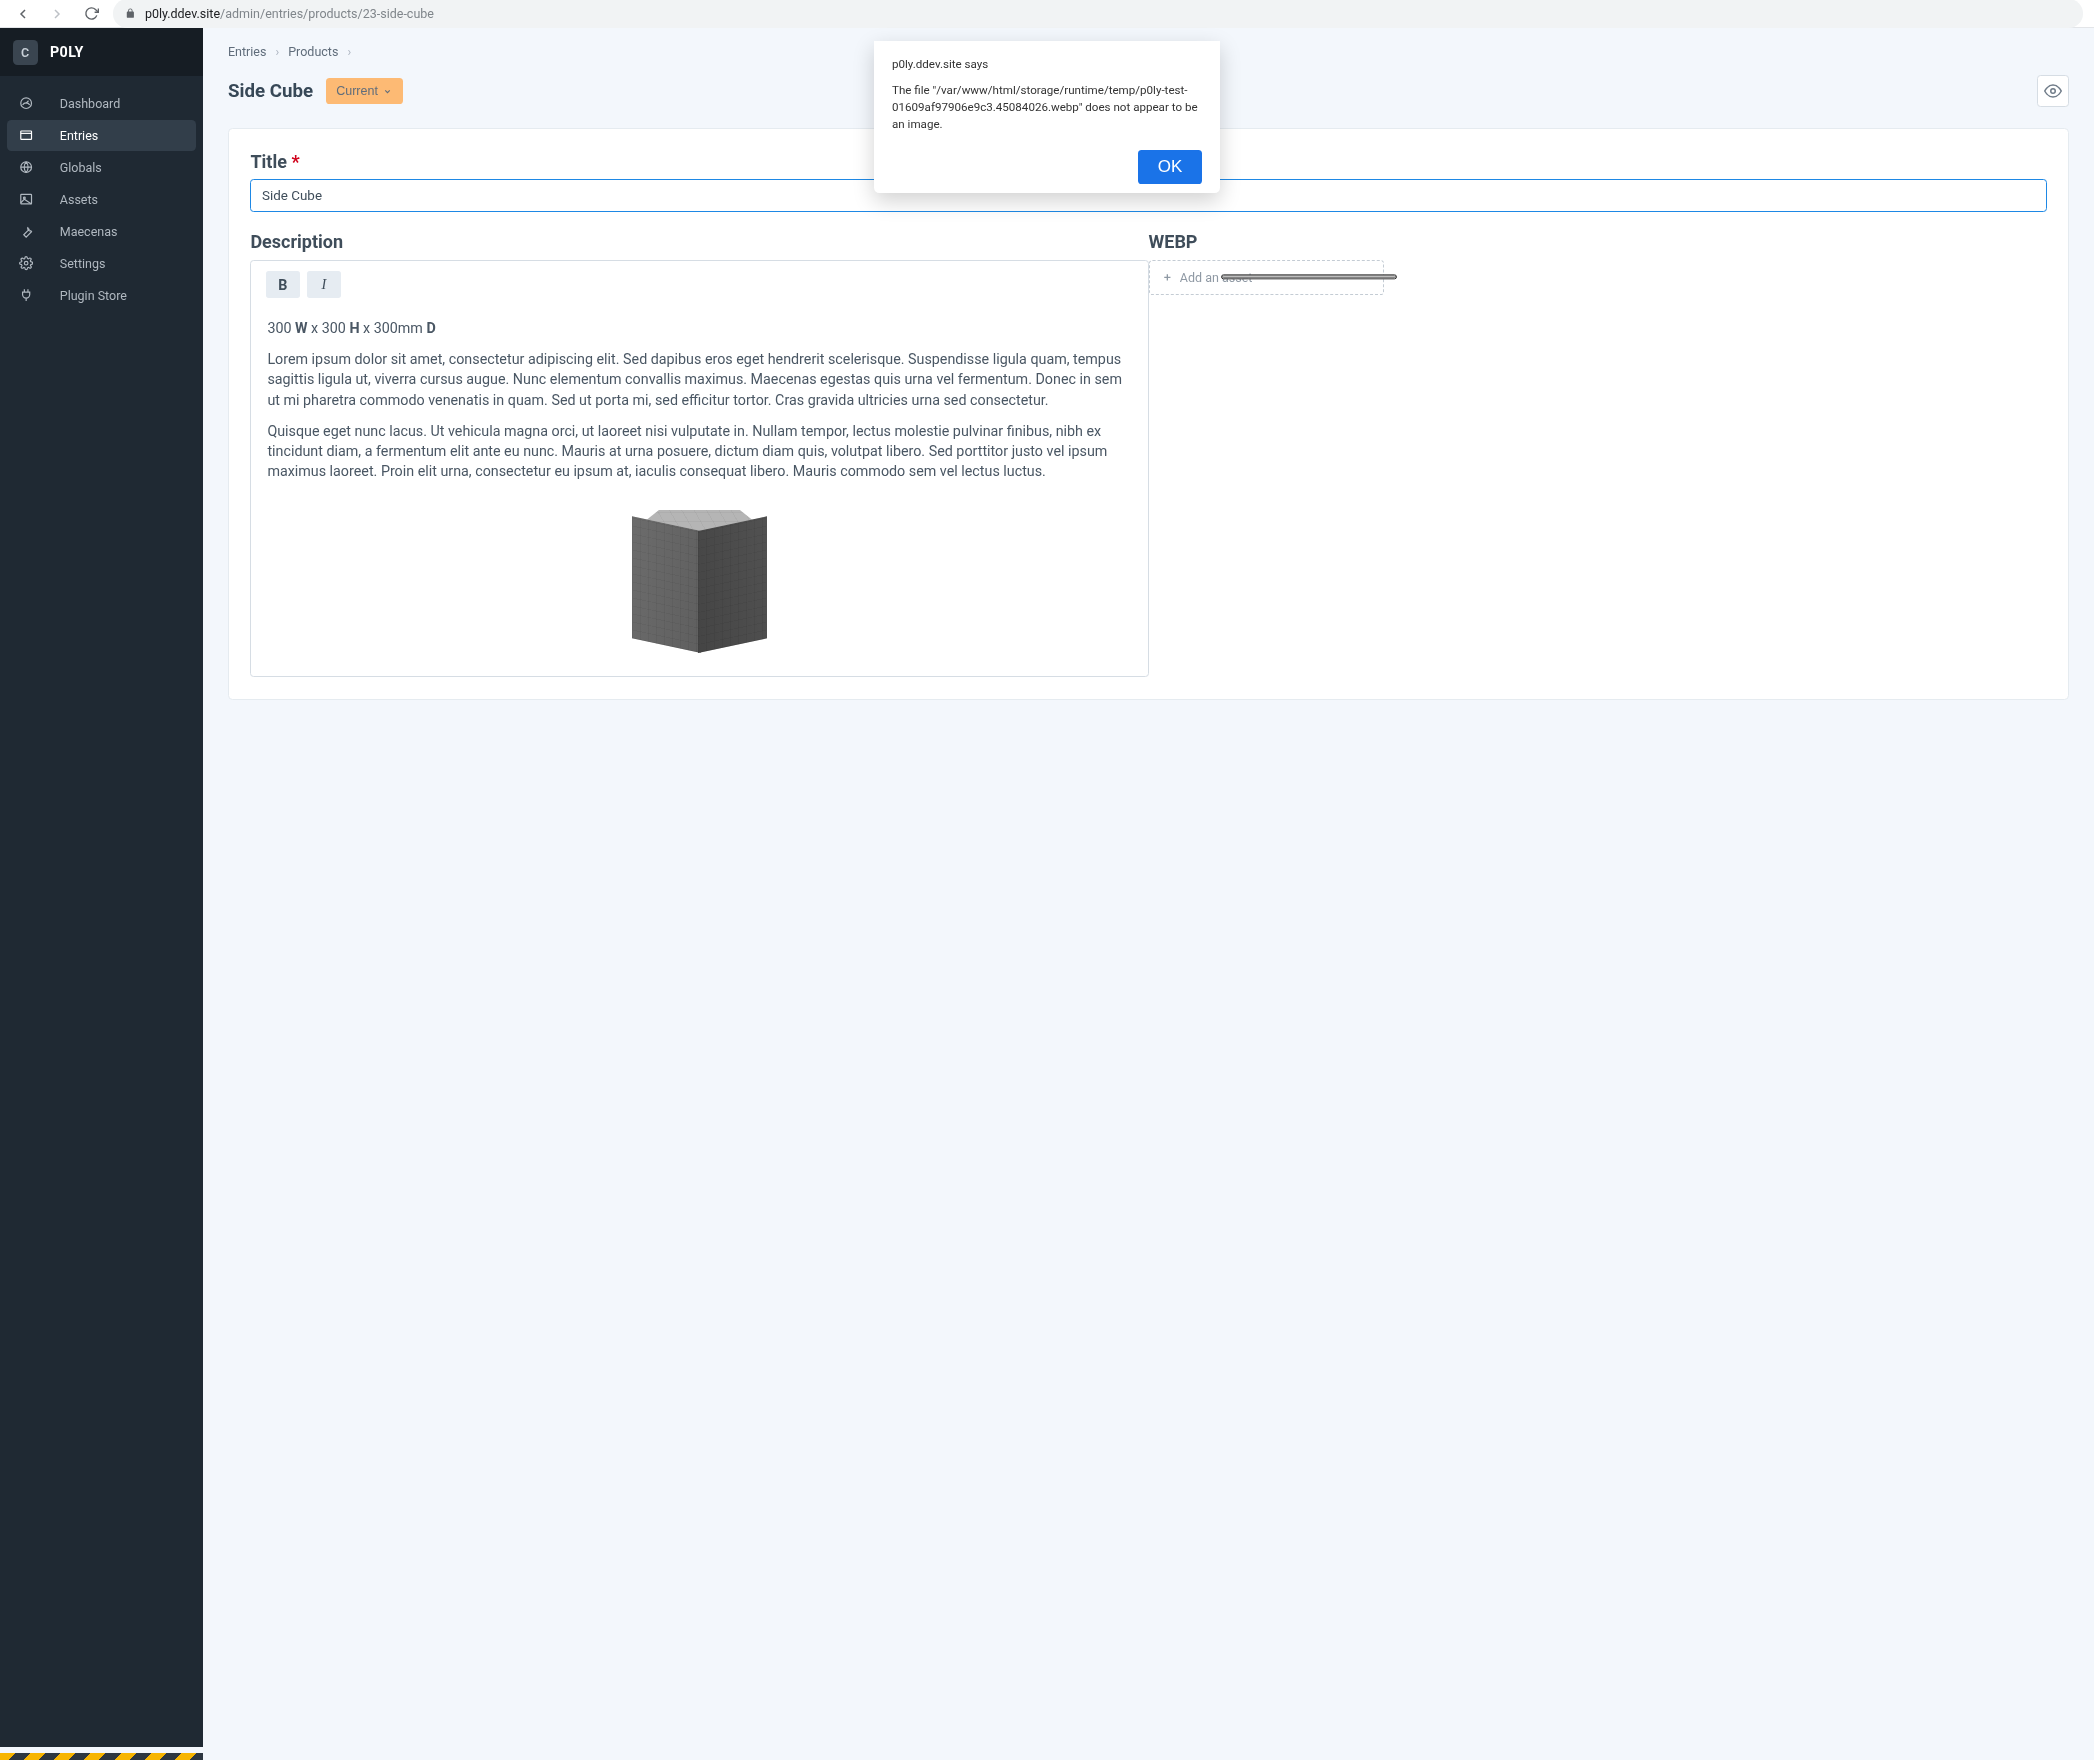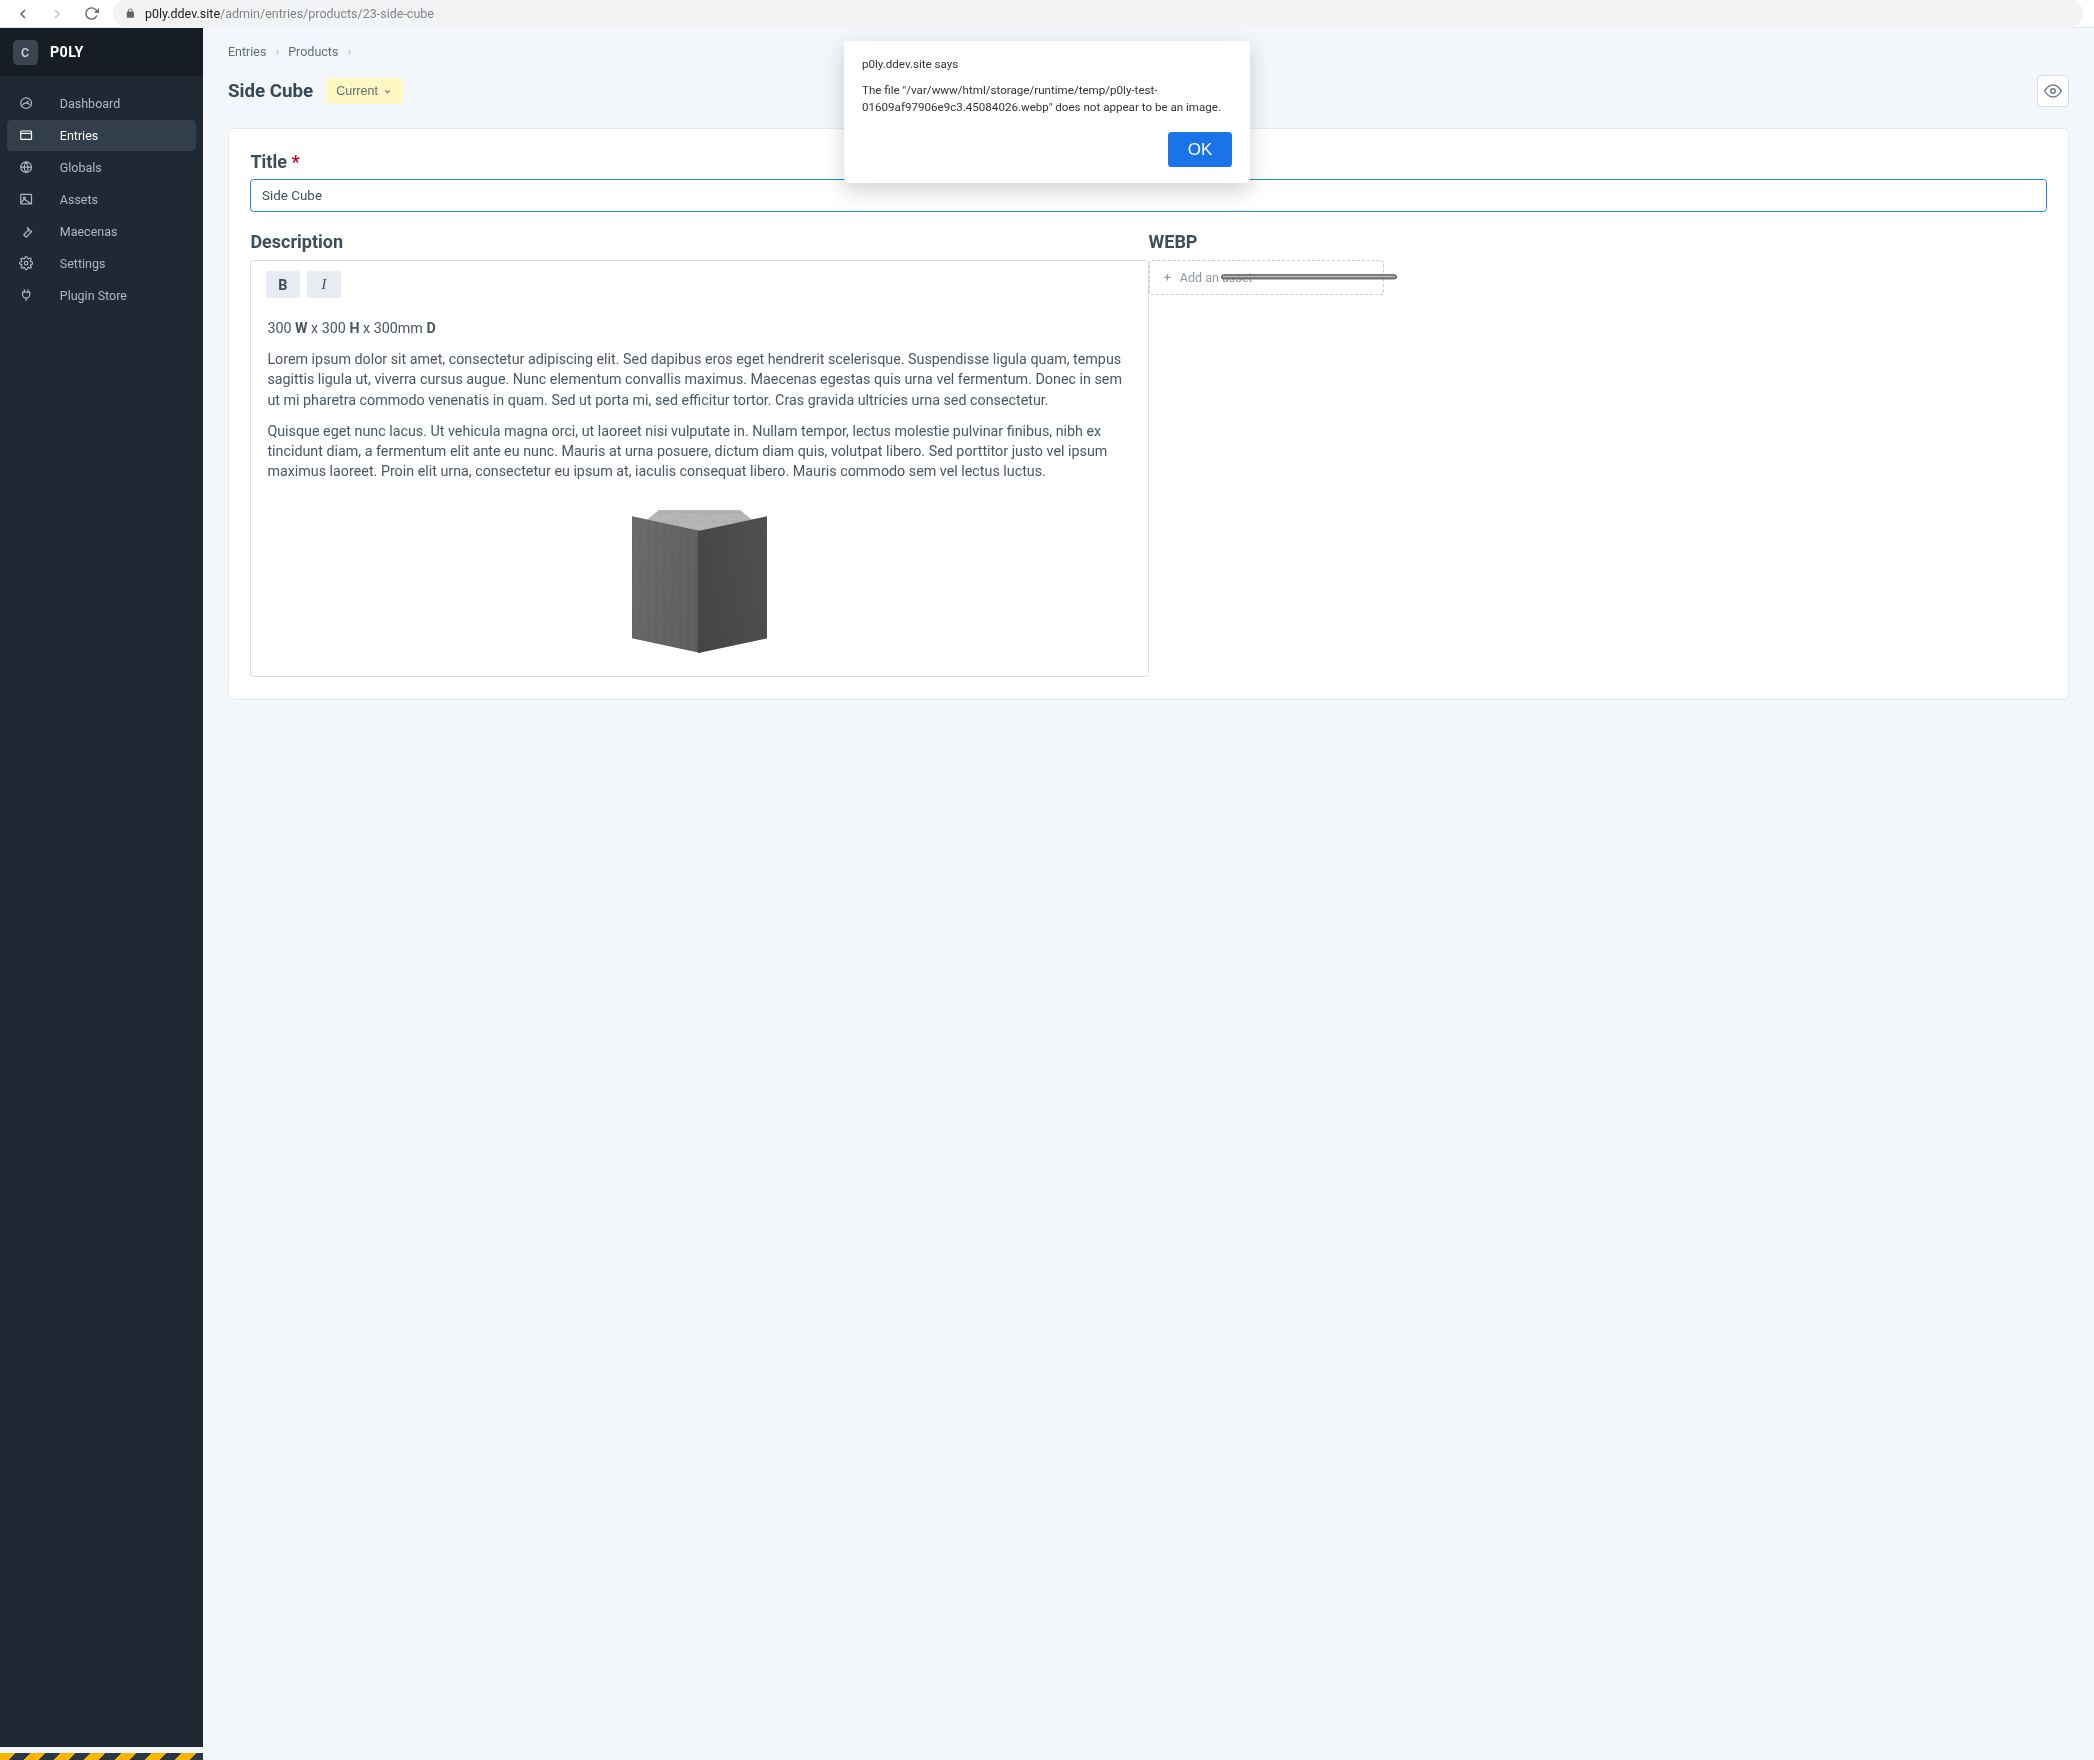--- a/index.html
+++ b/index.html
@@ -25,21 +25,21 @@
     .nav-item.active { background: #323e4a; color: #fff; }
     .nav-icon { width: 16px; height: 16px; display: flex; align-items: center; justify-content: center; }
     
     
     .main { flex: 1; overflow-y: auto; position: relative; }
     .breadcrumbs { display: flex; align-items: center; gap: 9px; padding: 16px 25px; font-size: 12.5px; color: #606d7b; }
     .bc-link { cursor: pointer; }
     .bc-sep { color: #aeb7c2; }
     .page-header { display: flex; align-items: center; gap: 12.5px; padding: 0 25px 21.4px; }
     .page-title { font-size: 18.7px; font-weight: 700; color: #374857; }
-    .revision-btn { background: #fef9c3; border: none; padding: 6.2px 10.7px; border-radius: 3.6px; font-size: 12.5px; color: #606d7b; display: flex; align-items: center; gap: 5.3px; cursor: pointer; }
+    .revision-btn { background: #fdba74; border: none; padding: 6.2px 10.7px; border-radius: 3.6px; font-size: 12.5px; color: #606d7b; display: flex; align-items: center; gap: 5.3px; cursor: pointer; }
     .preview-btn { margin-left: auto; width: 32px; height: 32px; border: 0.9px solid #d6dde4; border-radius: 3.6px; background: #fff; display: flex; align-items: center; justify-content: center; color: #6f7b88; cursor: pointer; }
     
     .content-card { background: #fff; margin: 0 25px 27px; border: 0.9px solid #e5ebf0; border-radius: 4.5px; padding: 21.4px; }
     .fields-row { display: flex; }
     .field-col-left { flex: 1; min-width: 0; }
     .field-col-right { flex: 1; min-width: 0; }
     
     .field-label { font-weight: 700; font-size: 18px; color: #3f4d5a; margin-bottom: 7.1px; display: block; }
     .required-mark { color: #d0021b; }
     .title-input { width: 100%; border: 1.8px solid #1e88e5; border-radius: 3.6px; padding: 8px 10.7px; font-size: 13.4px; color: #3f4d5a; outline: none; font-family: inherit; }
@@ -56,21 +56,21 @@
     .product-img-wrap { text-align: center; padding: 18px 0 5.3px; }
     .product-img { width: 134px; height: 143px; margin: 0 auto; position: relative; }
     
     .webp-desc { font-size: 13.4px; color: #4a5764; line-height: 1.4; margin-bottom: 10.7px; }
     .asset-add { border: 0.9px dashed #c4ccd4; border-radius: 3.6px; padding: 9px 12.5px; display: flex; align-items: center; gap: 7.1px; font-size: 12.5px; color: #8f99a4; cursor: pointer; position: relative; width: 235px; }
     .progress-bar { position: absolute; left: 71px; right: -14.3px; height: 5.3px; background: #fff; border: 0.9px solid #333; border-radius: 3.6px; top: 50%; transform: translateY(-50%); overflow: hidden; }
     .progress-bar::before { content:''; position:absolute; inset:0; border-radius:2.7px; border:0.9px solid #444; }
     
     
     .dialog-backdrop { position: absolute; top: 41px; left: 0; right: 0; display: flex; justify-content: center; pointer-events: none; z-index: 100; }
-    .dialog { margin-top: 0; width: 406px; background: #fff; border-radius: 0 0 5.3px 5.3px; box-shadow: 0 7.1px 21.4px rgba(0,0,0,0.18); padding: 16px 18px 16px; pointer-events: auto; font-size: 11.6px; color: #333; }
+    .dialog { margin-top: 0; width: 346px; background: #fff; border-radius: 0 0 5.3px 5.3px; box-shadow: 0 7.1px 21.4px rgba(0,0,0,0.18); padding: 16px 18px 9px; pointer-events: auto; font-size: 11.6px; color: #333; }
     .dialog-title { margin-bottom: 10.7px; }
     .dialog-body { line-height: 1.5; margin-bottom: 16px; }
     .dialog-actions { display: flex; justify-content: flex-end; }
     .btn-primary { background: #1a73e8; color: #fff; border: none; border-radius: 3.6px; padding: 7.1px 19.6px; font-size: 17px; font-weight: 500; cursor: pointer; }
     
     
     .hazard { position: fixed; bottom: 0; left: 0; width: 203px; height: 7.1px; background: repeating-linear-gradient(135deg, #f7b500 0 10.7px, #2d3741 10.7px 21.4px); }
     
     
     .cube { position: relative; width: 100%; height: 100%; }

